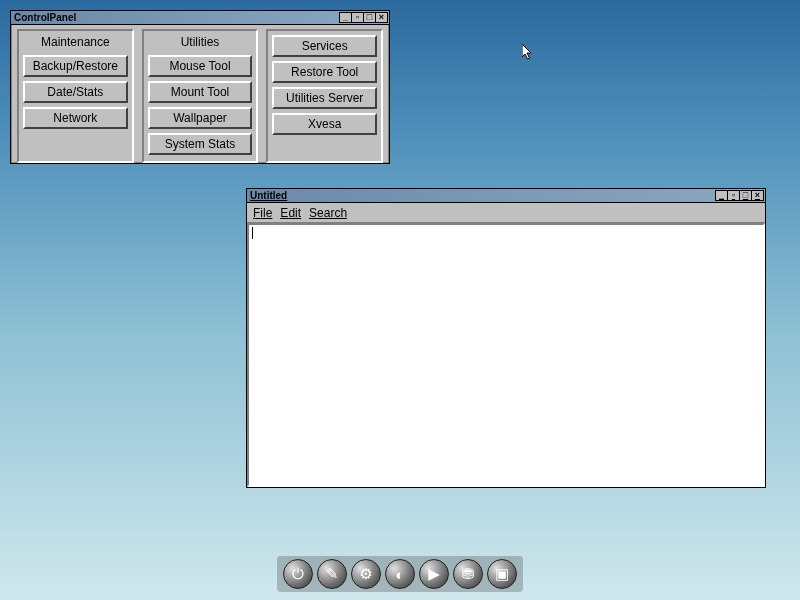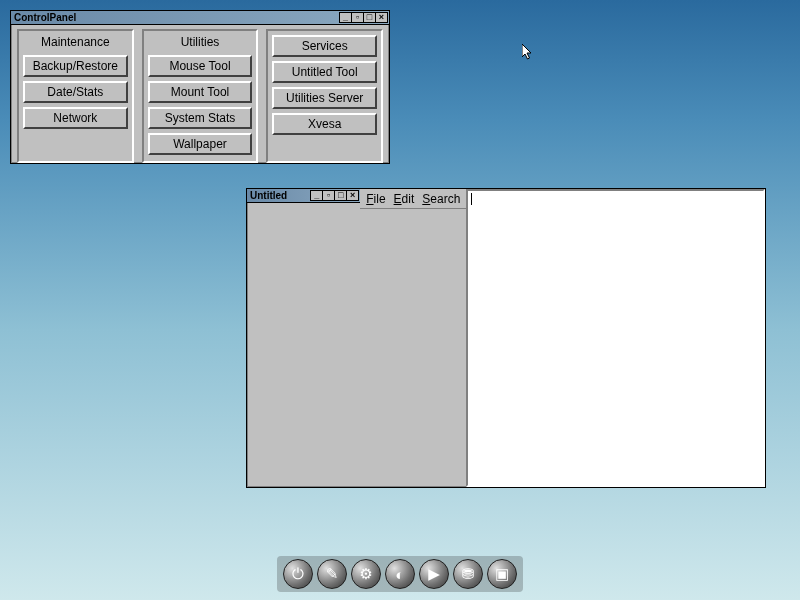--- a/index.html
+++ b/index.html
@@ -80,20 +80,22 @@
     text-align: center;
     line-height: 18px;
     cursor: pointer;
   }
 
   
   #ed-window {
     left: 246px; top: 188px;
     width: 520px; height: 300px;
     display: flex;
+    flex-direction: column;
+    text-decoration: underline;
   }
   .ed-menubar {
     height: 20px;
     background: #c0c0c0;
     border-bottom: 1px solid #808080;
     display: flex;
     align-items: center;
     padding: 0 6px;
     gap: 8px;
   }
@@ -171,26 +173,26 @@
     <div class="cp-col">
       <div class="cp-col-title">Maintenance</div>
       <div class="cp-btn">Backup/Restore</div>
       <div class="cp-btn">Date/Stats</div>
       <div class="cp-btn">Network</div>
     </div>
     <div class="cp-col">
       <div class="cp-col-title">Utilities</div>
       <div class="cp-btn">Mouse Tool</div>
       <div class="cp-btn">Mount Tool</div>
+      <div class="cp-btn">Wallpaper</div>
       <div class="cp-btn">System Stats</div>
-      <div class="cp-btn">Wallpaper</div>
     </div>
     <div class="cp-col">
       <div class="cp-btn">Services</div>
-      <div class="cp-btn">Untitled Tool</div>
+      <div class="cp-btn">Restore Tool</div>
       <div class="cp-btn">Utilities Server</div>
       <div class="cp-btn">Xvesa</div>
     </div>
   </div>
 </div>
 
 <div id="ed-window" class="window">
   <div class="titlebar">
     <span class="titlebar-text">Untitled</span>
     <div class="titlebar-buttons">

